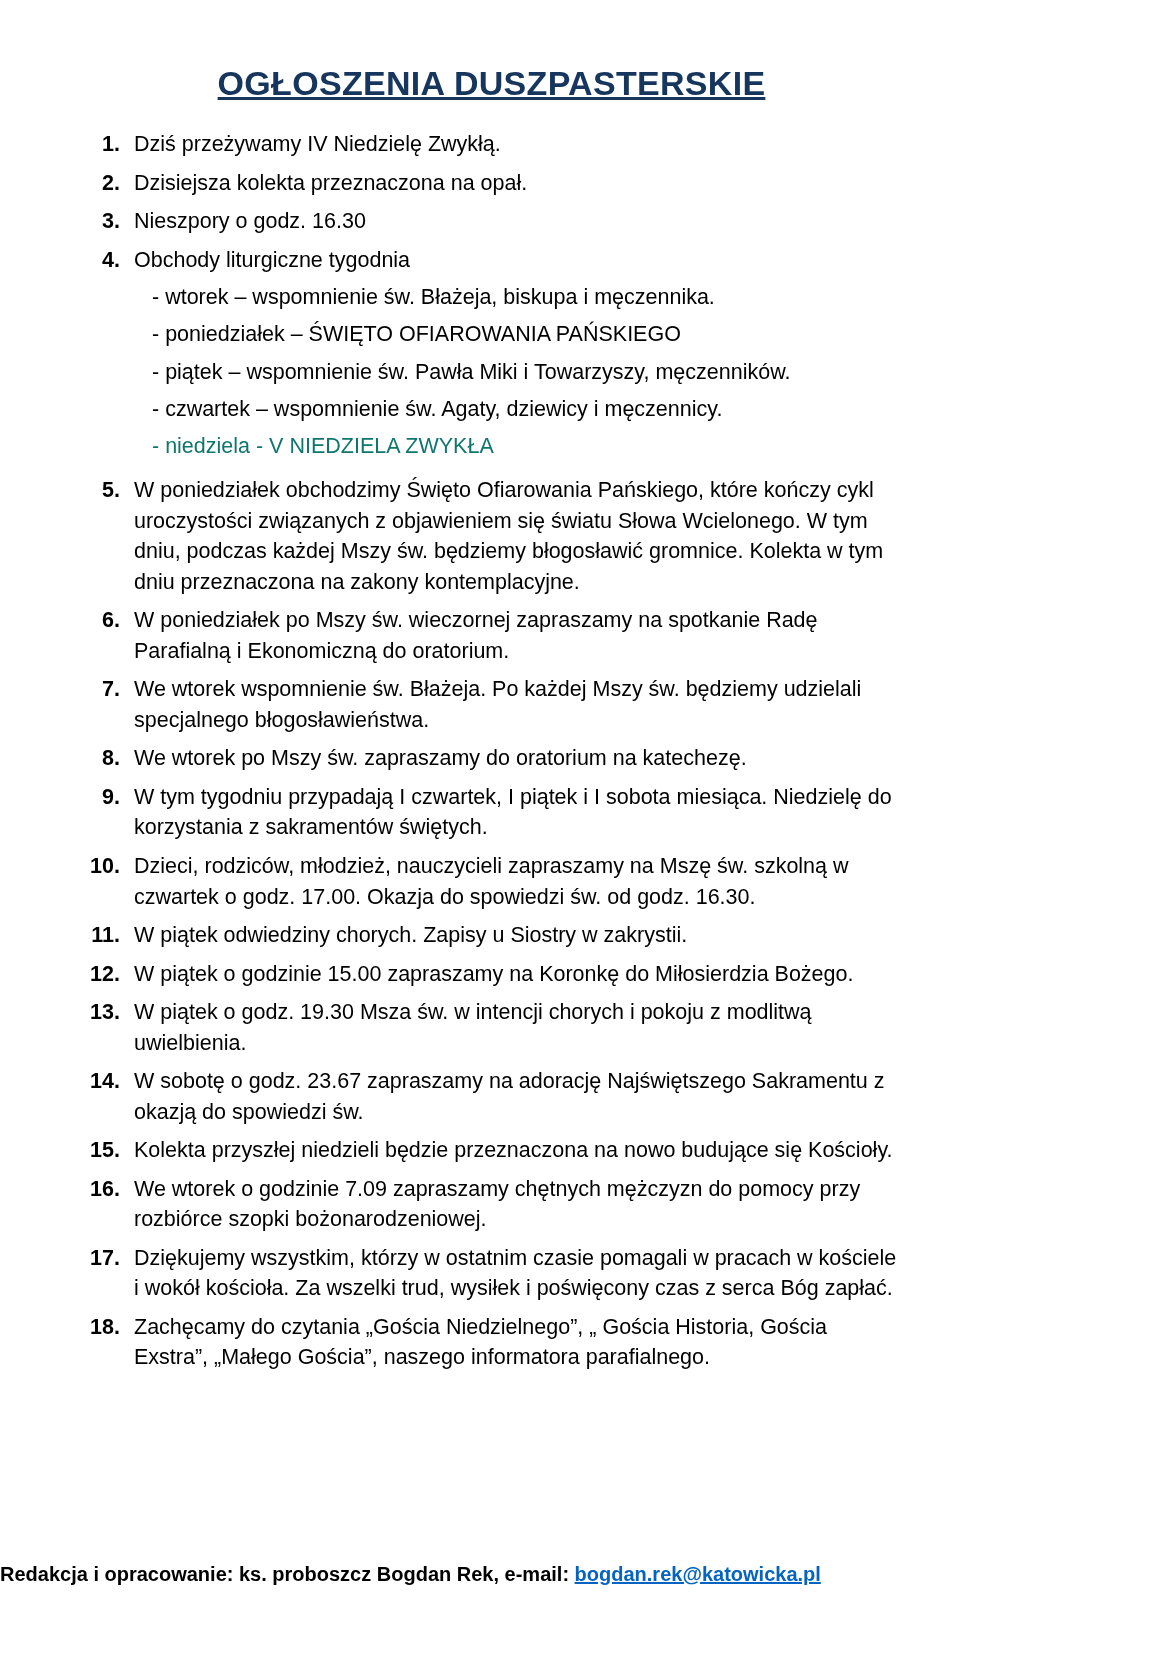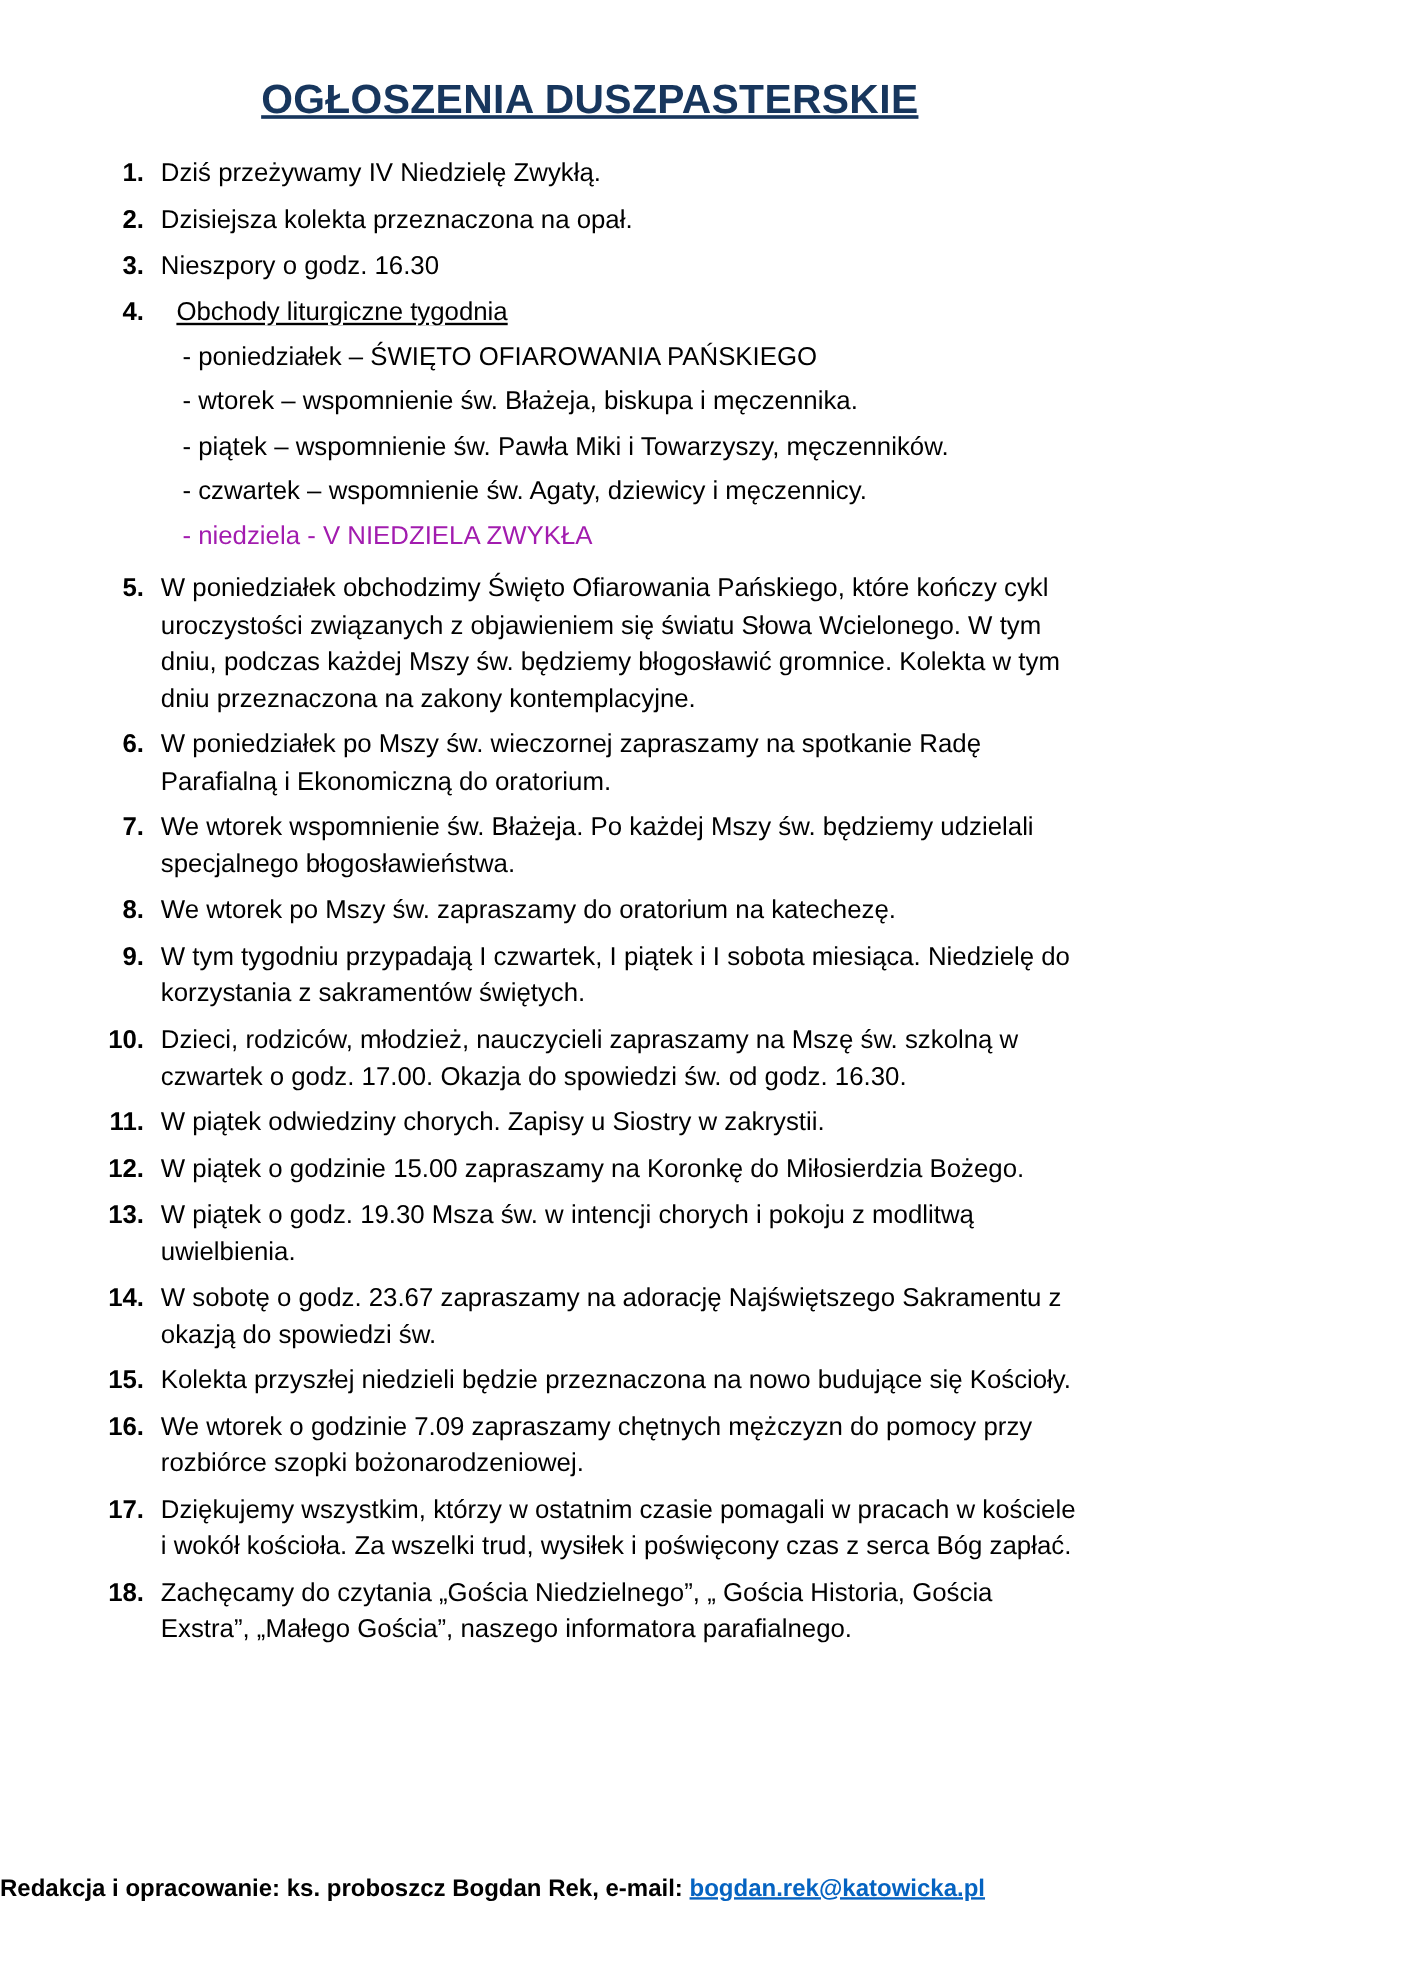--- a/index.html
+++ b/index.html
@@ -48,36 +48,34 @@
     flex: 0 0 auto;
     width: 54px;
     text-align: right;
     padding-right: 14px;
     box-sizing: border-box;
   }
   li.item .body {
     flex: 1 1 auto;
   }
   .underline {
-    text-decoration: underline;
-    margin-left: 13px;
   }
   .sub-list {
     list-style: none;
     margin: 6px 0 4px 0;
     padding: 0;
   }
   .sub-list li {
     font-size: 21.5px;
     line-height: 1.5;
     margin-bottom: 5px;
     padding-left: 18px;
   }
   .sub-list li.red {
-    color: #a21caf;
+    color: #0f766e;
   }
   .footer {
     position: absolute;
     left: 0;
     right: 0;
     bottom: 68px;
     text-align: left;
     font-size: 20px;
     font-weight: bold;
   }
@@ -109,22 +107,22 @@
     <li class="item">
       <span class="num">3.</span>
       <span class="body">Nieszpory o godz. 16.30</span>
     </li>
 
     <li class="item">
       <span class="num">4.</span>
       <span class="body">
         <span class="underline">Obchody liturgiczne tygodnia</span>
         <ul class="sub-list">
+          <li>- wtorek – wspomnienie św. Błażeja, biskupa i męczennika.</li>
           <li>- poniedziałek – ŚWIĘTO OFIAROWANIA PAŃSKIEGO</li>
-          <li>- wtorek – wspomnienie św. Błażeja, biskupa i męczennika.</li>
           <li>- piątek – wspomnienie św. Pawła Miki i Towarzyszy, męczenników.</li>
           <li>- czwartek – wspomnienie św. Agaty, dziewicy i męczennicy.</li>
           <li class="red">- niedziela - V NIEDZIELA ZWYKŁA</li>
         </ul>
       </span>
     </li>
 
     <li class="item">
       <span class="num">5.</span>
       <span class="body">W poniedziałek obchodzimy Święto Ofiarowania Pańskiego, które kończy cykl uroczystości związanych z objawieniem się światu Słowa Wcielonego. W tym dniu, podczas każdej Mszy św. będziemy błogosławić gromnice. Kolekta w tym dniu przeznaczona na zakony kontemplacyjne.</span>

